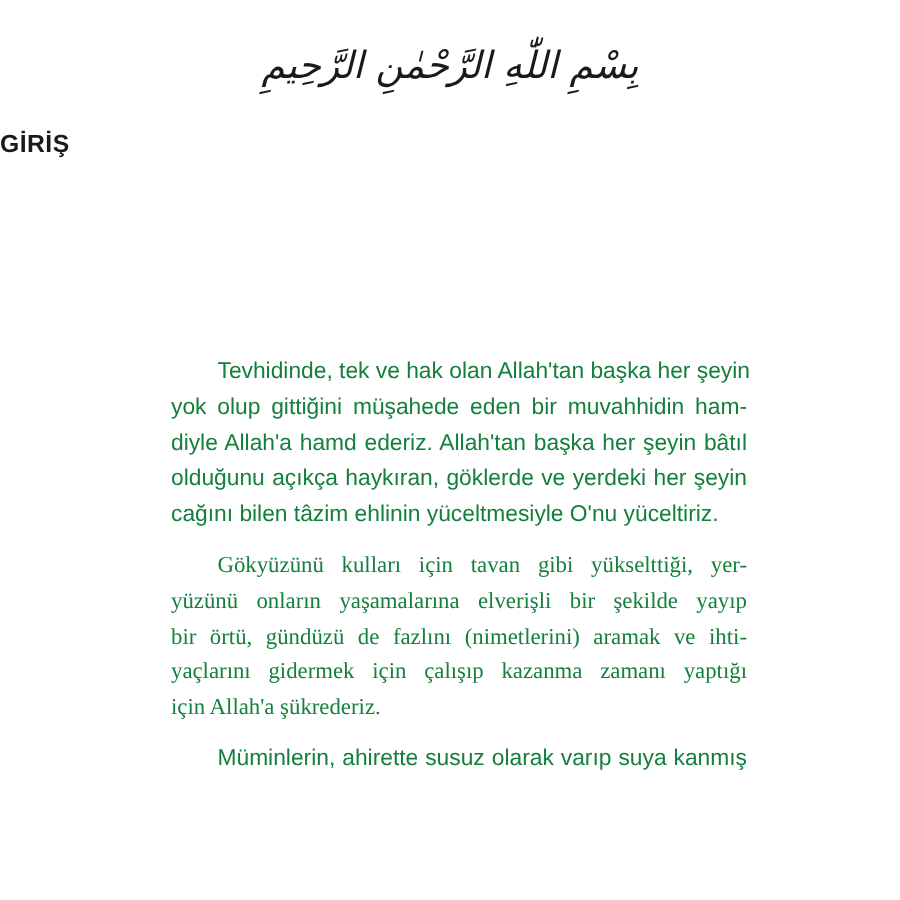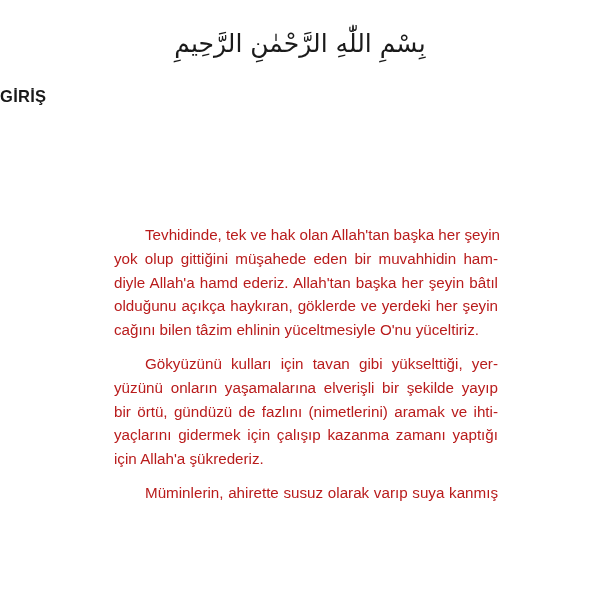--- a/index.html
+++ b/index.html
@@ -24,43 +24,44 @@
       position: absolute;
       left: 0;
       width: 600px;
       top: 24px;
       text-align: center;
       font-family: "DejaVu Sans", sans-serif;
       font-size: 25px;
       line-height: 40px;
       direction: rtl;
       color: #1a1a1a;
+      font-style: italic;
     }
     .heading {
       position: absolute;
       left: 0;
       width: 600px;
       top: 86px;
       font-family: "Liberation Sans", sans-serif;
       font-weight: bold;
       font-size: 16.5px;
       line-height: 20px;
       letter-spacing: 0.3px;
       color: #1a1a1a;
     }
     .body-text {
       position: absolute;
       left: 114px;
-      top: 223px;
+      top: 236px;
       width: 384px;
       font-family: "Liberation Sans", sans-serif;
       font-size: 15.2px;
       line-height: 23.8px;
       text-align: justify;
-      color: #b91c1c;
+      color: #15803d;
     }
     .line {
       display: block;
       text-align: justify;
       text-align-last: justify;
       white-space: nowrap;
       overflow: visible;
     }
     .line.last {
       text-align-last: left;
@@ -77,21 +78,21 @@
   <div class="heading">GİRİŞ</div>
 
   <div class="body-text">
     <div class="para" style="margin-bottom:10px;">
       <span class="line first">Tevhidinde, tek ve hak olan Allah'tan başka her şeyin</span>
       <span class="line">yok olup gittiğini müşahede eden bir muvahhidin ham-</span>
       <span class="line">diyle Allah'a hamd ederiz. Allah'tan başka her şeyin bâtıl</span>
       <span class="line">olduğunu açıkça haykıran, göklerde ve yerdeki her şeyin</span>
       <span class="line last">cağını bilen tâzim ehlinin yüceltmesiyle O'nu yüceltiriz.</span>
     </div>
-    <div class="para" style="margin-bottom:10px;">
+    <div class="para" style="margin-bottom:10px;font-family:Liberation Serif, serif;">
       <span class="line first">Gökyüzünü kulları için tavan gibi yükselttiği, yer-</span>
       <span class="line">yüzünü onların yaşamalarına elverişli bir şekilde yayıp</span>
       <span class="line">bir örtü, gündüzü de fazlını (nimetlerini) aramak ve ihti-</span>
       <span class="line">yaçlarını gidermek için çalışıp kazanma zamanı yaptığı</span>
       <span class="line last">için Allah'a şükrederiz.</span>
     </div>
     <div class="para">
       <span class="line first">Müminlerin, ahirette susuz olarak varıp suya kanmış</span>
     </div>
   </div>

